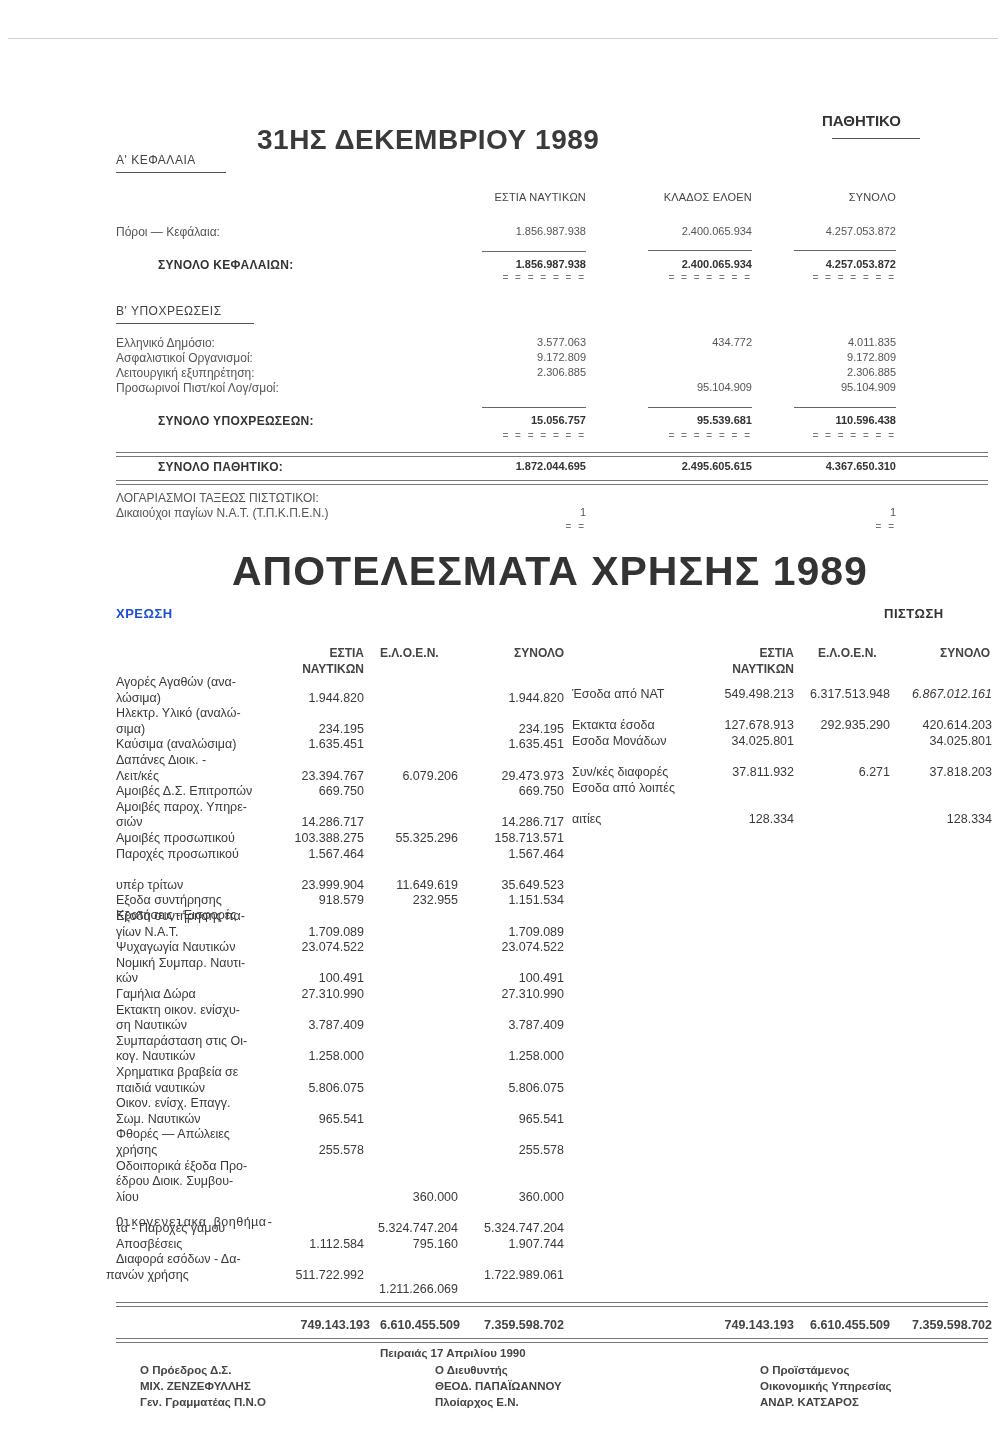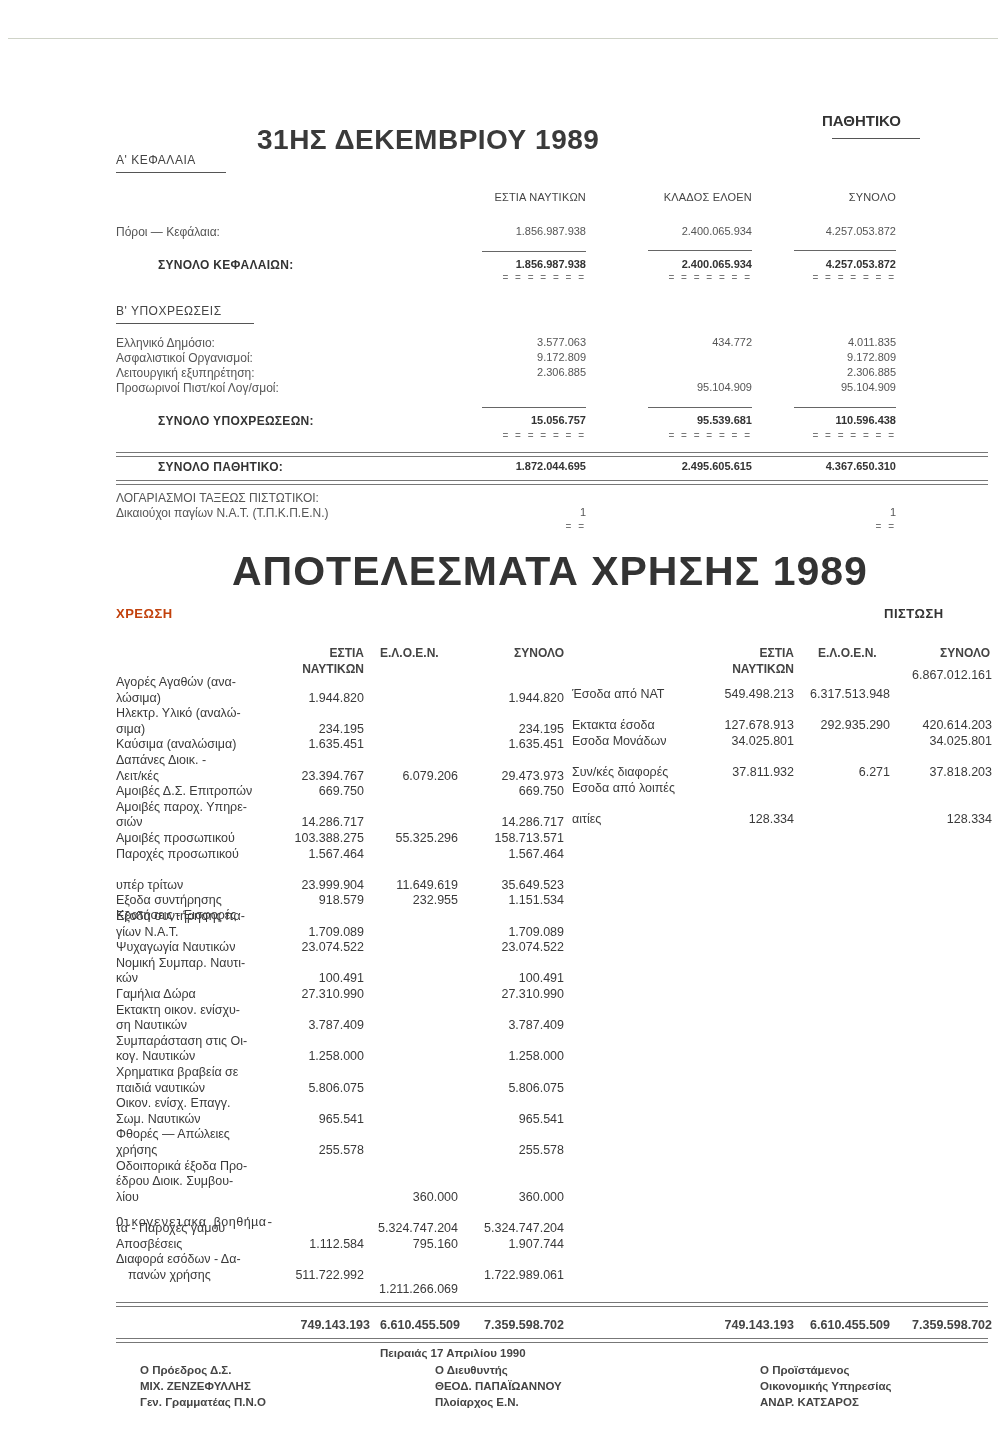--- a/index.html
+++ b/index.html
@@ -30,21 +30,21 @@
     .lbl.b { font-weight: bold; color: #333; letter-spacing: 0.3px; }
     .c1 { left: 446px; }
     .c2 { left: 612px; }
     .c3 { left: 756px; }
     .rule { height: 1px; background: #666; }
     .eq { font-size: 10px; color: #777; text-align: right; width: 140px; letter-spacing: 2px; }
     .dbl { height: 3px; border-top: 1px solid #777; border-bottom: 1px solid #777; }
 
     
     .res-title { left: 232px; top: 548px; font-size: 41px; font-weight: bold; color: #333; letter-spacing: 1px; }
-    .hdr-debit { left: 116px; top: 606px; font-size: 13px; font-weight: bold; color: #c2410c; letter-spacing: 0.5px; }
+    .hdr-debit { left: 116px; top: 606px; font-size: 13px; font-weight: bold; color: #1d4ed8; letter-spacing: 0.5px; }
     .hdr-credit { left: 884px; top: 606px; font-size: 13px; font-weight: bold; color: #333; letter-spacing: 0.5px; }
     .rh { font-size: 12px; font-weight: bold; color: #444; text-align: right; line-height: 16px; }
     .rrow { font-size: 12.5px; color: #3a3a3a; line-height: 15.5px; }
     .rnum { font-size: 12.5px; color: #3a3a3a; text-align: right; width: 120px; line-height: 15.5px; }
     .rnum.b { font-weight: bold; color: #444; }
 
     .footer-text { font-size: 11.5px; font-weight: bold; color: #444; text-align: left; line-height: 16px; }
   </style>
 </head>
 <body>
@@ -222,30 +222,30 @@
     <div class="abs rnum" style="left: 444px; top: 1189.8px;">360.000</div>
     <div class="abs rrow" style="left: 116px; top: 1216px; font-family: Liberation Mono, monospace;">Οικογενειακα βοηθήμα-</div>
     <div class="abs rrow" style="left: 116px; top: 1221px;">τα - Παροχές γάμου</div>
     <div class="abs rnum" style="left: 338px; top: 1221px;">5.324.747.204</div>
     <div class="abs rnum" style="left: 444px; top: 1221px;">5.324.747.204</div>
     <div class="abs rrow" style="left: 116px; top: 1236.6px;">Αποσβέσεις</div>
     <div class="abs rnum" style="left: 244px; top: 1236.6px;">1.112.584</div>
     <div class="abs rnum" style="left: 338px; top: 1236.6px;">795.160</div>
     <div class="abs rnum" style="left: 444px; top: 1236.6px;">1.907.744</div>
     <div class="abs rrow" style="left: 116px; top: 1252.2px;">Διαφορά εσόδων - Δα-</div>
-    <div class="abs rrow" style="left: 128px; top: 1267.8px;">πανών χρήσης</div>
+    <div class="abs rrow" style="left: 106px; top: 1267.8px;">πανών χρήσης</div>
     <div class="abs rnum" style="left: 244px; top: 1267.8px;">511.722.992</div>
     <div class="abs rnum" style="left: 338px; top: 1282px;">1.211.266.069</div>
     <div class="abs rnum" style="left: 444px; top: 1267.8px;">1.722.989.061</div>
   </div>
 <div id="credit-rows">
     <div class="abs rrow" style="left: 572px; top: 687px;">Έσοδα από ΝΑΤ</div>
     <div class="abs rnum" style="left: 674px; top: 687px;">549.498.213</div>
     <div class="abs rnum" style="left: 770px; top: 687px;">6.317.513.948</div>
-    <div class="abs rnum" style="left: 872px; top: 668px;">6.867.012.161</div>
+    <div class="abs rnum" style="left: 872px; top: 687px; font-style: italic;">6.867.012.161</div>
     <div class="abs rrow" style="left: 572px; top: 718px;">Εκτακτα έσοδα</div>
     <div class="abs rnum" style="left: 674px; top: 718px;">127.678.913</div>
     <div class="abs rnum" style="left: 770px; top: 718px;">292.935.290</div>
     <div class="abs rnum" style="left: 872px; top: 718px;">420.614.203</div>
     <div class="abs rrow" style="left: 572px; top: 734px;">Εσοδα Μονάδων</div>
     <div class="abs rnum" style="left: 674px; top: 734px;">34.025.801</div>
     <div class="abs rnum" style="left: 872px; top: 734px;">34.025.801</div>
     <div class="abs rrow" style="left: 572px; top: 765px;">Συν/κές διαφορές</div>
     <div class="abs rnum" style="left: 674px; top: 765px;">37.811.932</div>
     <div class="abs rnum" style="left: 770px; top: 765px;">6.271</div>

